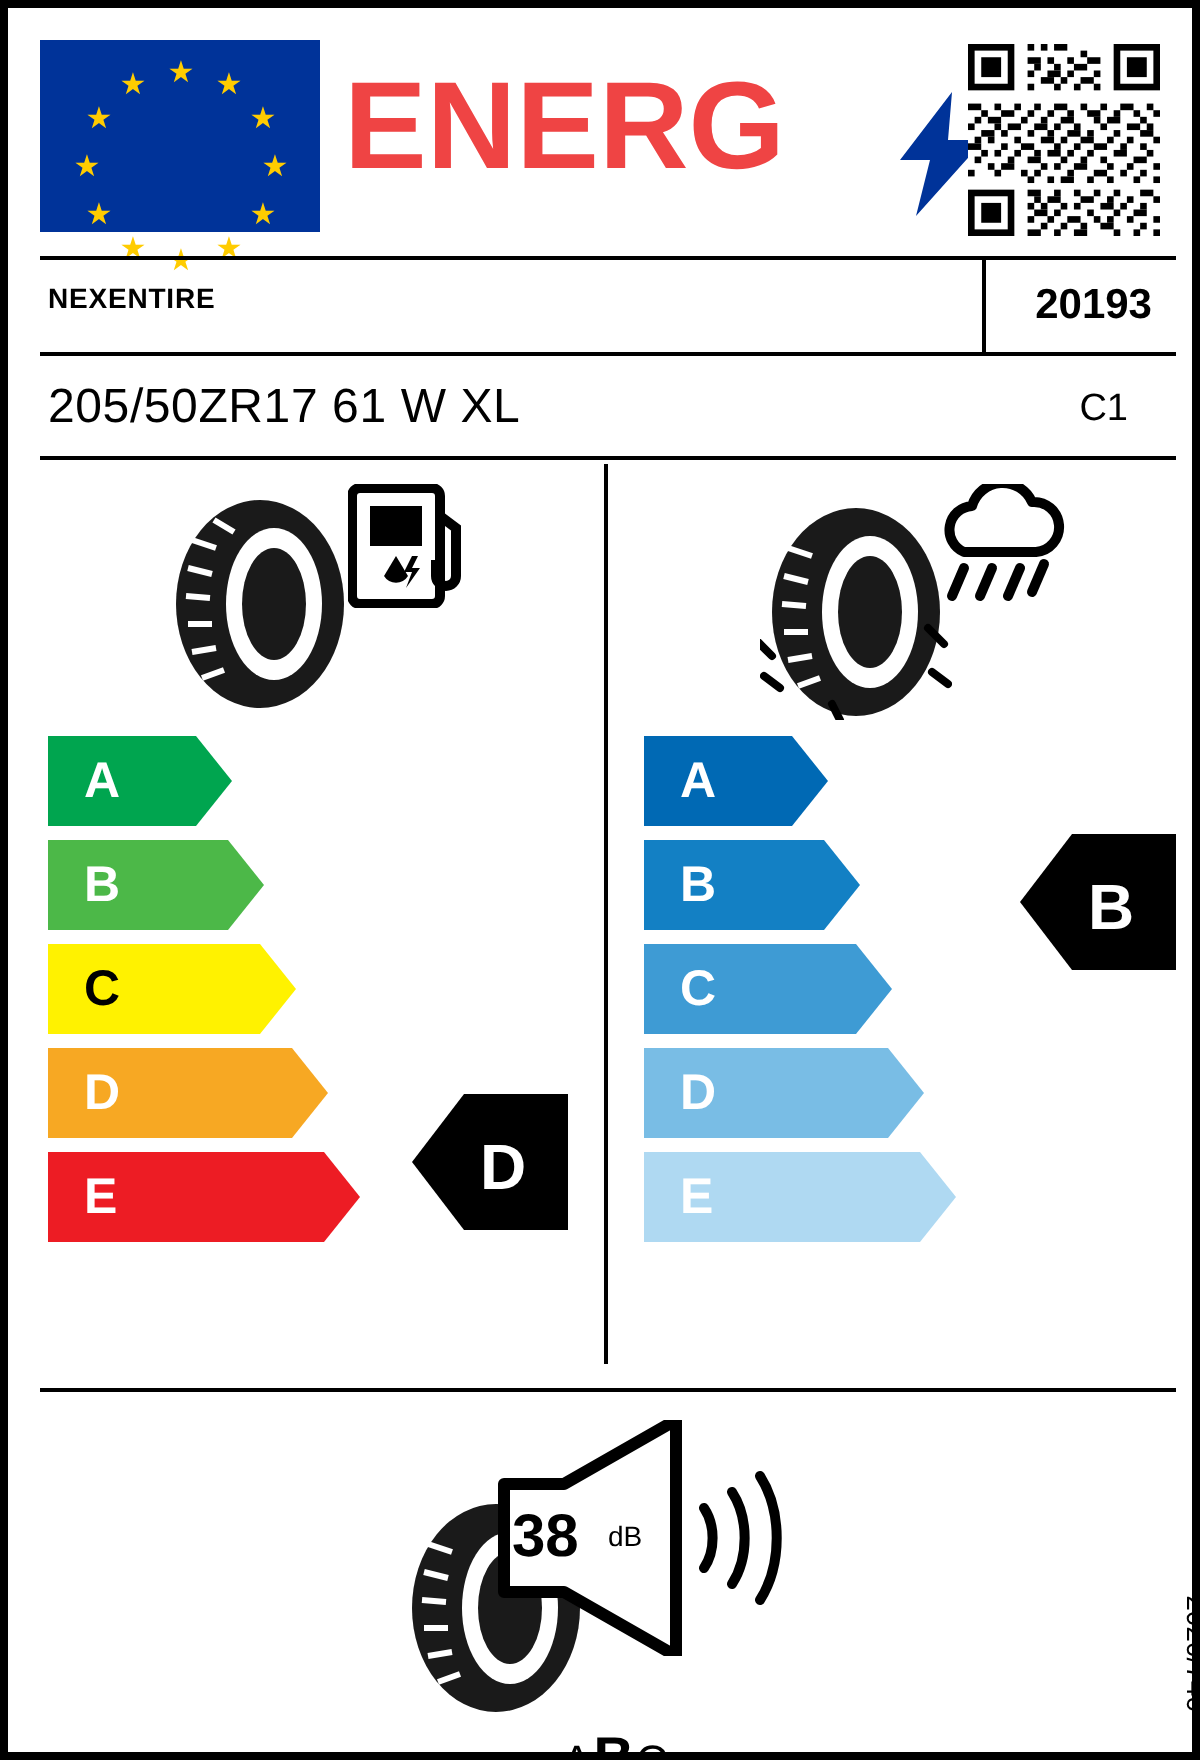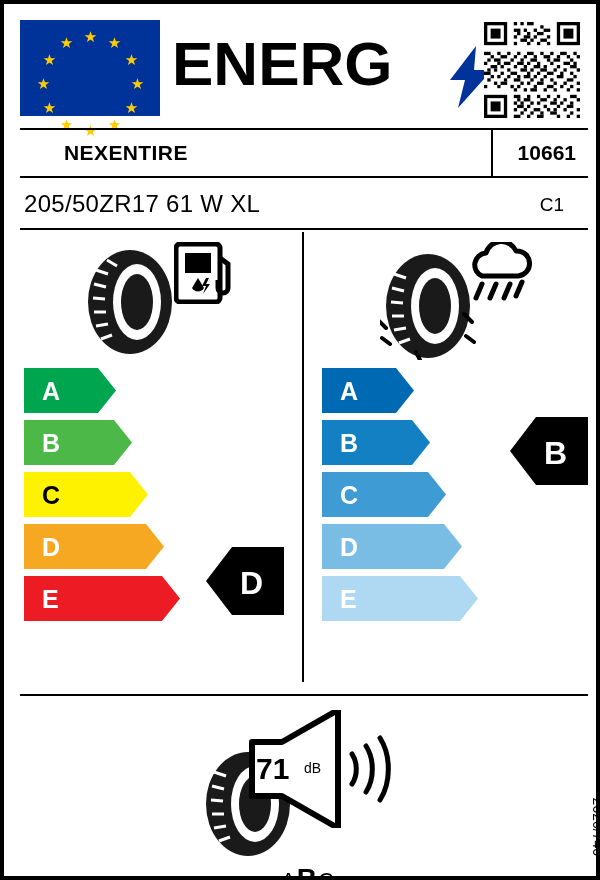--- a/index.html
+++ b/index.html
@@ -40,21 +40,21 @@
     line-height: 15px;
     width: 15px; height: 15px;
     text-align: center;
   }
   .energ {
     position: absolute;
     left: 152px; top: 8px;
     font-size: 62px;
     font-weight: bold;
     letter-spacing: 0px;
-    color: #000000;
+    color: #ef4444;
     font-family: "Liberation Sans", sans-serif;
   }
   .bolt {
     position: absolute;
     left: 430px; top: 26px;
     width: 42px; height: 62px;
   }
   .qr {
     position: absolute;
     right: 8px; top: 2px;
@@ -65,25 +65,24 @@
   .hline {
     position: absolute;
     background: #000;
     height: 2px;
   }
 
   
   .brand {
     position: absolute;
     left: 20px; top: 137px;
-    font-size: 21px;
+    font-size: 14px;
     font-weight: bold;
     letter-spacing: 0.4px;
     color: #000;
-    margin-left: 40px;
   }
   .code {
     position: absolute;
     right: 20px; top: 137px;
     font-size: 21px;
     font-weight: bold;
     color: #000;
   }
   .vline-code {
     position: absolute;
@@ -379,21 +378,21 @@
     </svg>
   </div>
 
   <div class="hline" style="left:16px; top:124px; width:568px;"></div>
   <div class="vline-code"></div>
   <div class="hline" style="left:16px; top:172px; width:568px;"></div>
   <div class="hline" style="left:16px; top:224px; width:568px;"></div>
   <div class="hline" style="left:16px; top:690px; width:568px;"></div>
 
   <div class="brand">NEXENTIRE</div>
-  <div class="code">10661</div>
+  <div class="code">20193</div>
 
   <div class="size">205/50ZR17 61 W XL</div>
   <div class="classcode">C1</div>
 
   <div class="vdiv"></div>
 
   <svg class="tyre-svg" style="left:78px; top:244px;" width="96" height="108" viewBox="0 0 96 108">
     <ellipse cx="48" cy="54" rx="42" ry="52" fill="#1a1a1a"></ellipse>
     <ellipse cx="55" cy="54" rx="24" ry="38" fill="#ffffff"></ellipse>
     <ellipse cx="55" cy="54" rx="16" ry="28" fill="#1a1a1a"></ellipse>
@@ -542,21 +541,21 @@
 
     <svg style="position:absolute; left:238px; top:16px;" width="160" height="118" viewBox="0 0 160 118">
       <polygon points="10,32 10,86 40,86 96,118 96,0 40,32" fill="#fff" stroke="#000" stroke-width="6" stroke-linejoin="round"></polygon>
       <g fill="none" stroke="#000" stroke-width="5" stroke-linecap="round">
         <path d="M110 44 a16 22 0 0 1 0 30"></path>
         <path d="M124 36 a24 34 0 0 1 0 46"></path>
         <path d="M138 28 a32 46 0 0 1 0 62"></path>
       </g>
     </svg>
 
-    <div class="db-value" style="left:252px; top:58px;">71</div>
+    <div class="db-value" style="left:252px; top:58px;">38</div>
     <div class="db-unit" style="left:300px; top:66px;">dB</div>
 
     <div class="abc" style="left:277px; top:129px;margin-top:40px;">
       <span>A</span><b>B</b><span>C</span>
     </div>
   </div>
 
   <div class="vdate">2020/740</div>
 
 </div>

